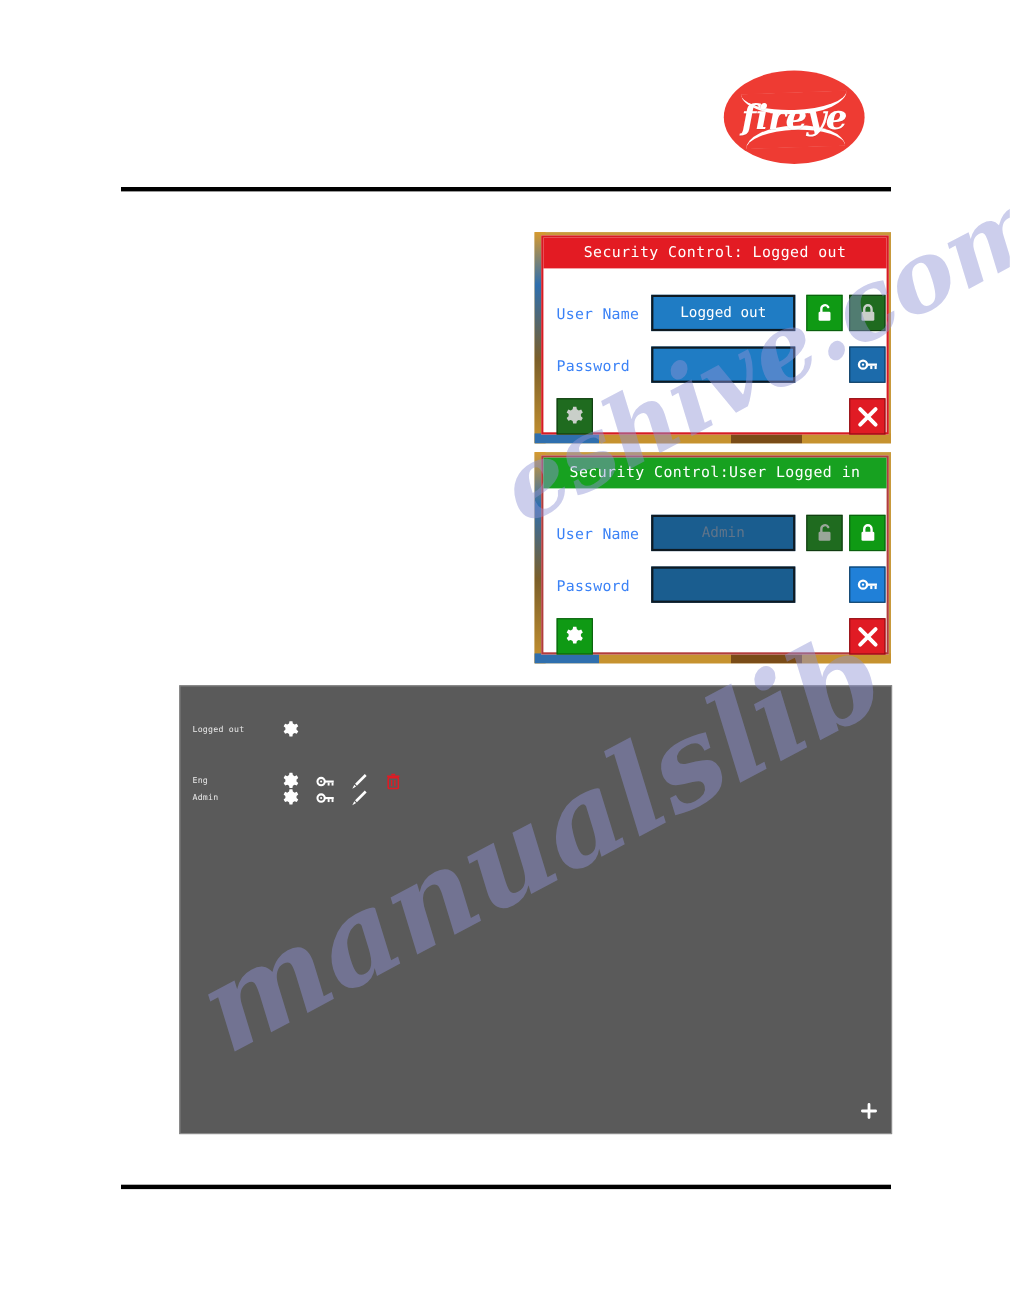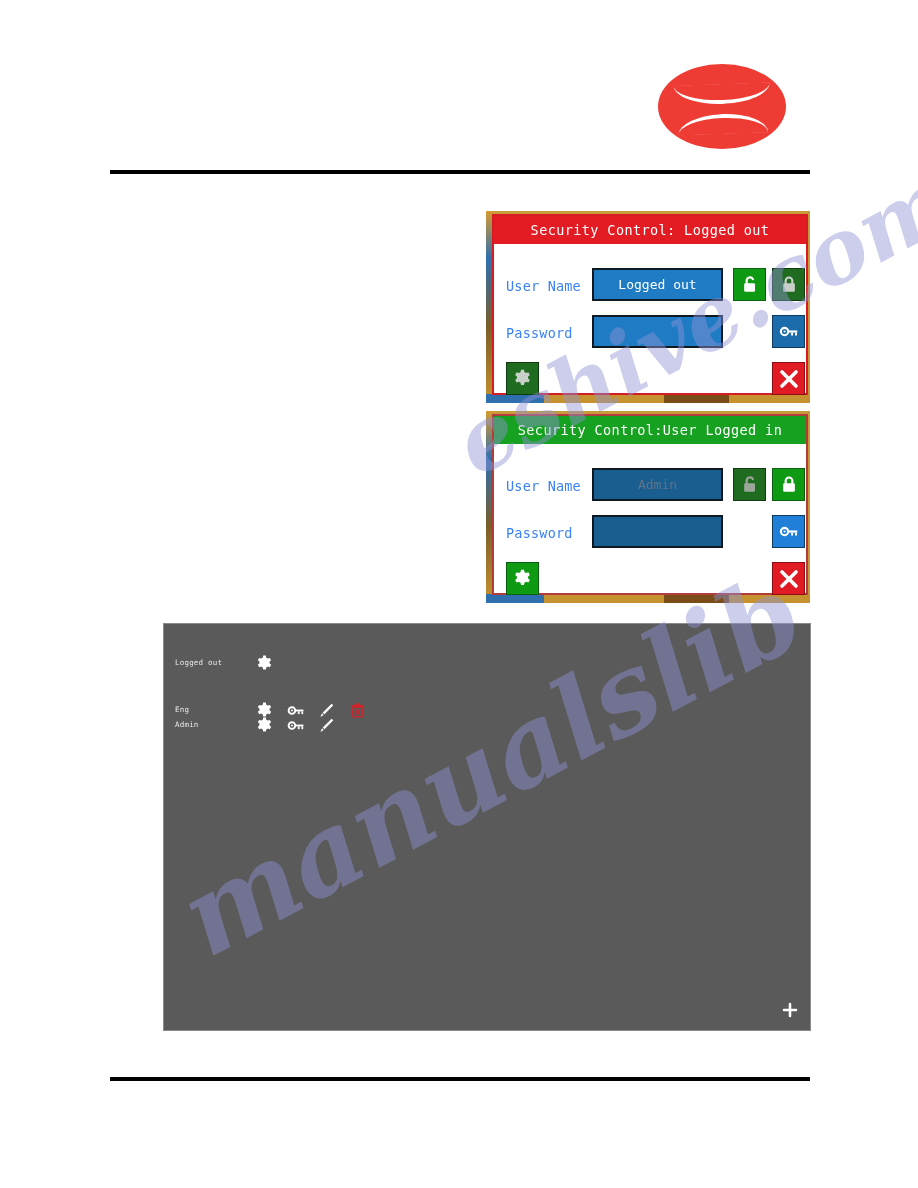--- a/index.html
+++ b/index.html
@@ -250,20 +250,21 @@
     transform: rotate(-28deg);
   }
 </style>
 </head>
 <body>
 
 <div class="logo-box">
   <div class="logo-ellipse"></div>
   <div class="logo-swoosh"></div>
   <div class="logo-swoosh2"></div>
+  <div class="logo-text">fireye</div>
 </div>
 
 <div class="rule top"></div>
 <div class="rule bot"></div>
 
 <div class="dlg-wrap" style="left:486px; top:211px; width:324px; height:192px;">
   <div class="bg-strip-left"></div>
   <div class="bg-strip-bottom"></div>
 
   <div class="dlg red" style="left:6px; top:3px; width:316px; height:181px;">

